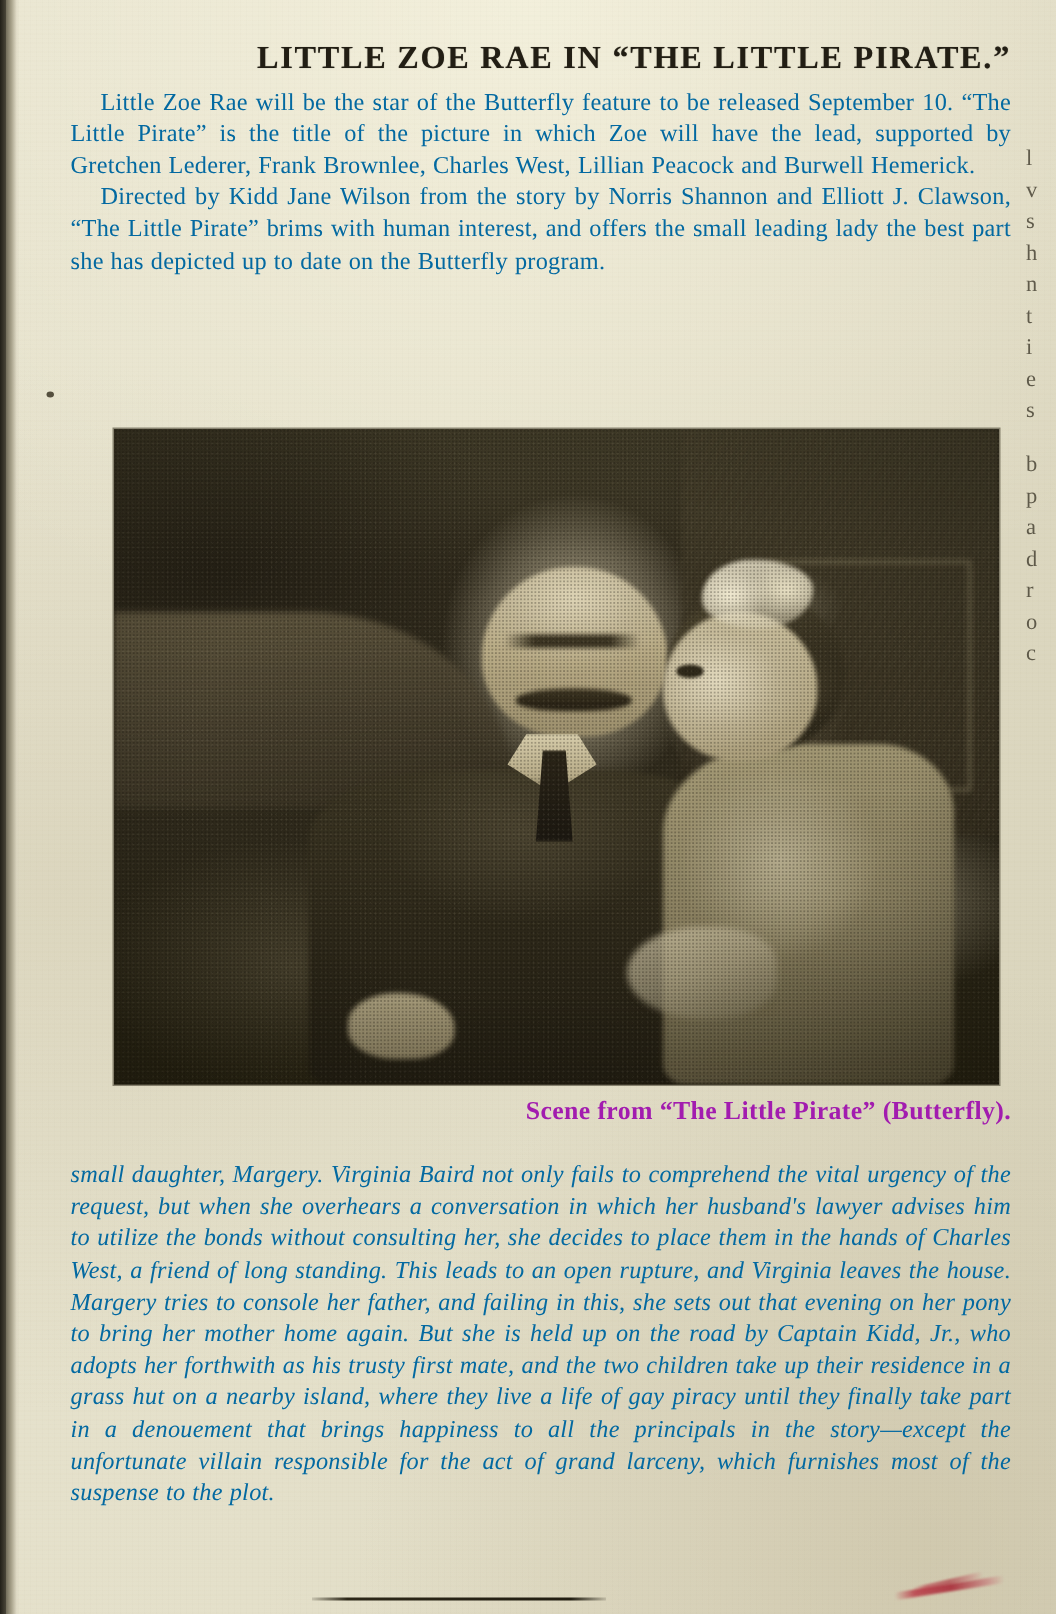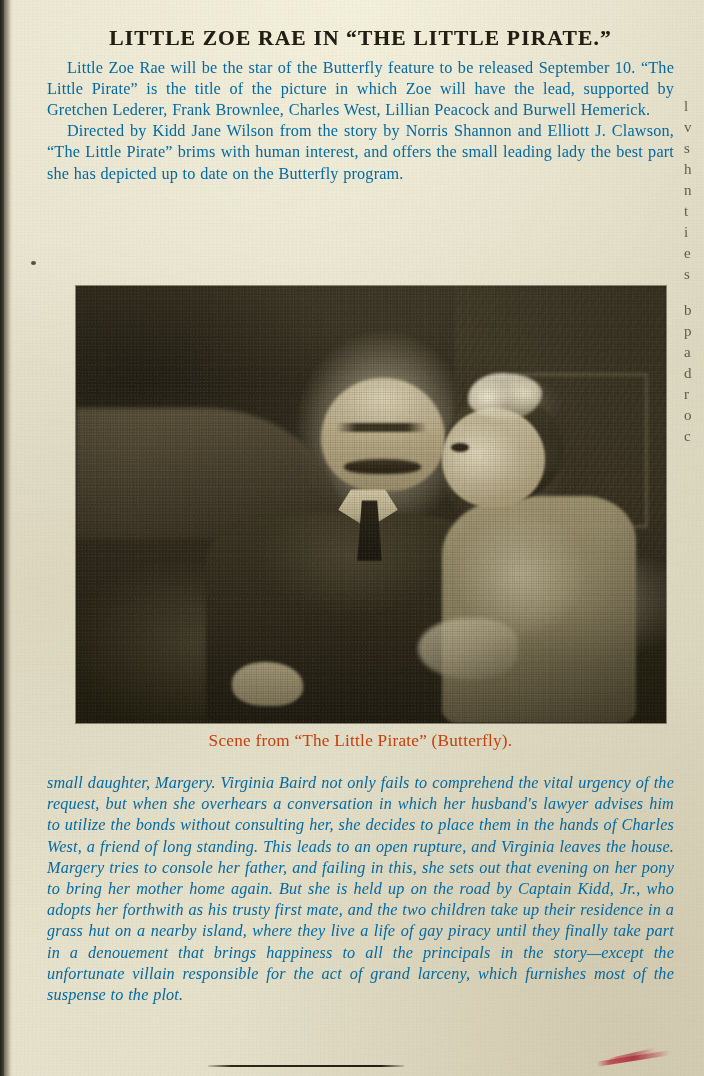--- a/index.html
+++ b/index.html
@@ -59,21 +59,21 @@
     width: 627px;
     height: 100%;
   }
 
   h1.title {
     margin: 0;
     padding: 27px 0 0 0;
     font-size: 21.5px;
     font-weight: bold;
     letter-spacing: 1.15px;
-    text-align: center;
+    text-align: right;
     line-height: 1.1;
     color: #221e14;
     text-shadow: 0 0 0.6px rgba(34,30,20,0.5);
   }
 
   .body-text {
     font-size: 16.2px;
     line-height: 21.2px;
     text-align: justify;
     text-align-last: left;
@@ -283,25 +283,25 @@
     inset: 0;
     pointer-events: none;
     background: radial-gradient(ellipse 78% 74% at 50% 48%, rgba(0,0,0,0) 52%, rgba(22,19,11,0.42) 100%);
   }
 
   .caption {
     position: absolute;
     left: 0;
     top: 731px;
     width: 627px;
-    text-align: center;
+    text-align: right;
     font-size: 17.2px;
-    font-weight: normal;
+    font-weight: bold;
     letter-spacing: 0.25px;
-    color: #c2410c;
+    color: #a21caf;
   }
 
   .lower-wrap {
     position: absolute;
     left: 0;
     top: 773px;
     width: 627px;
     font-style: italic;
   }
 

